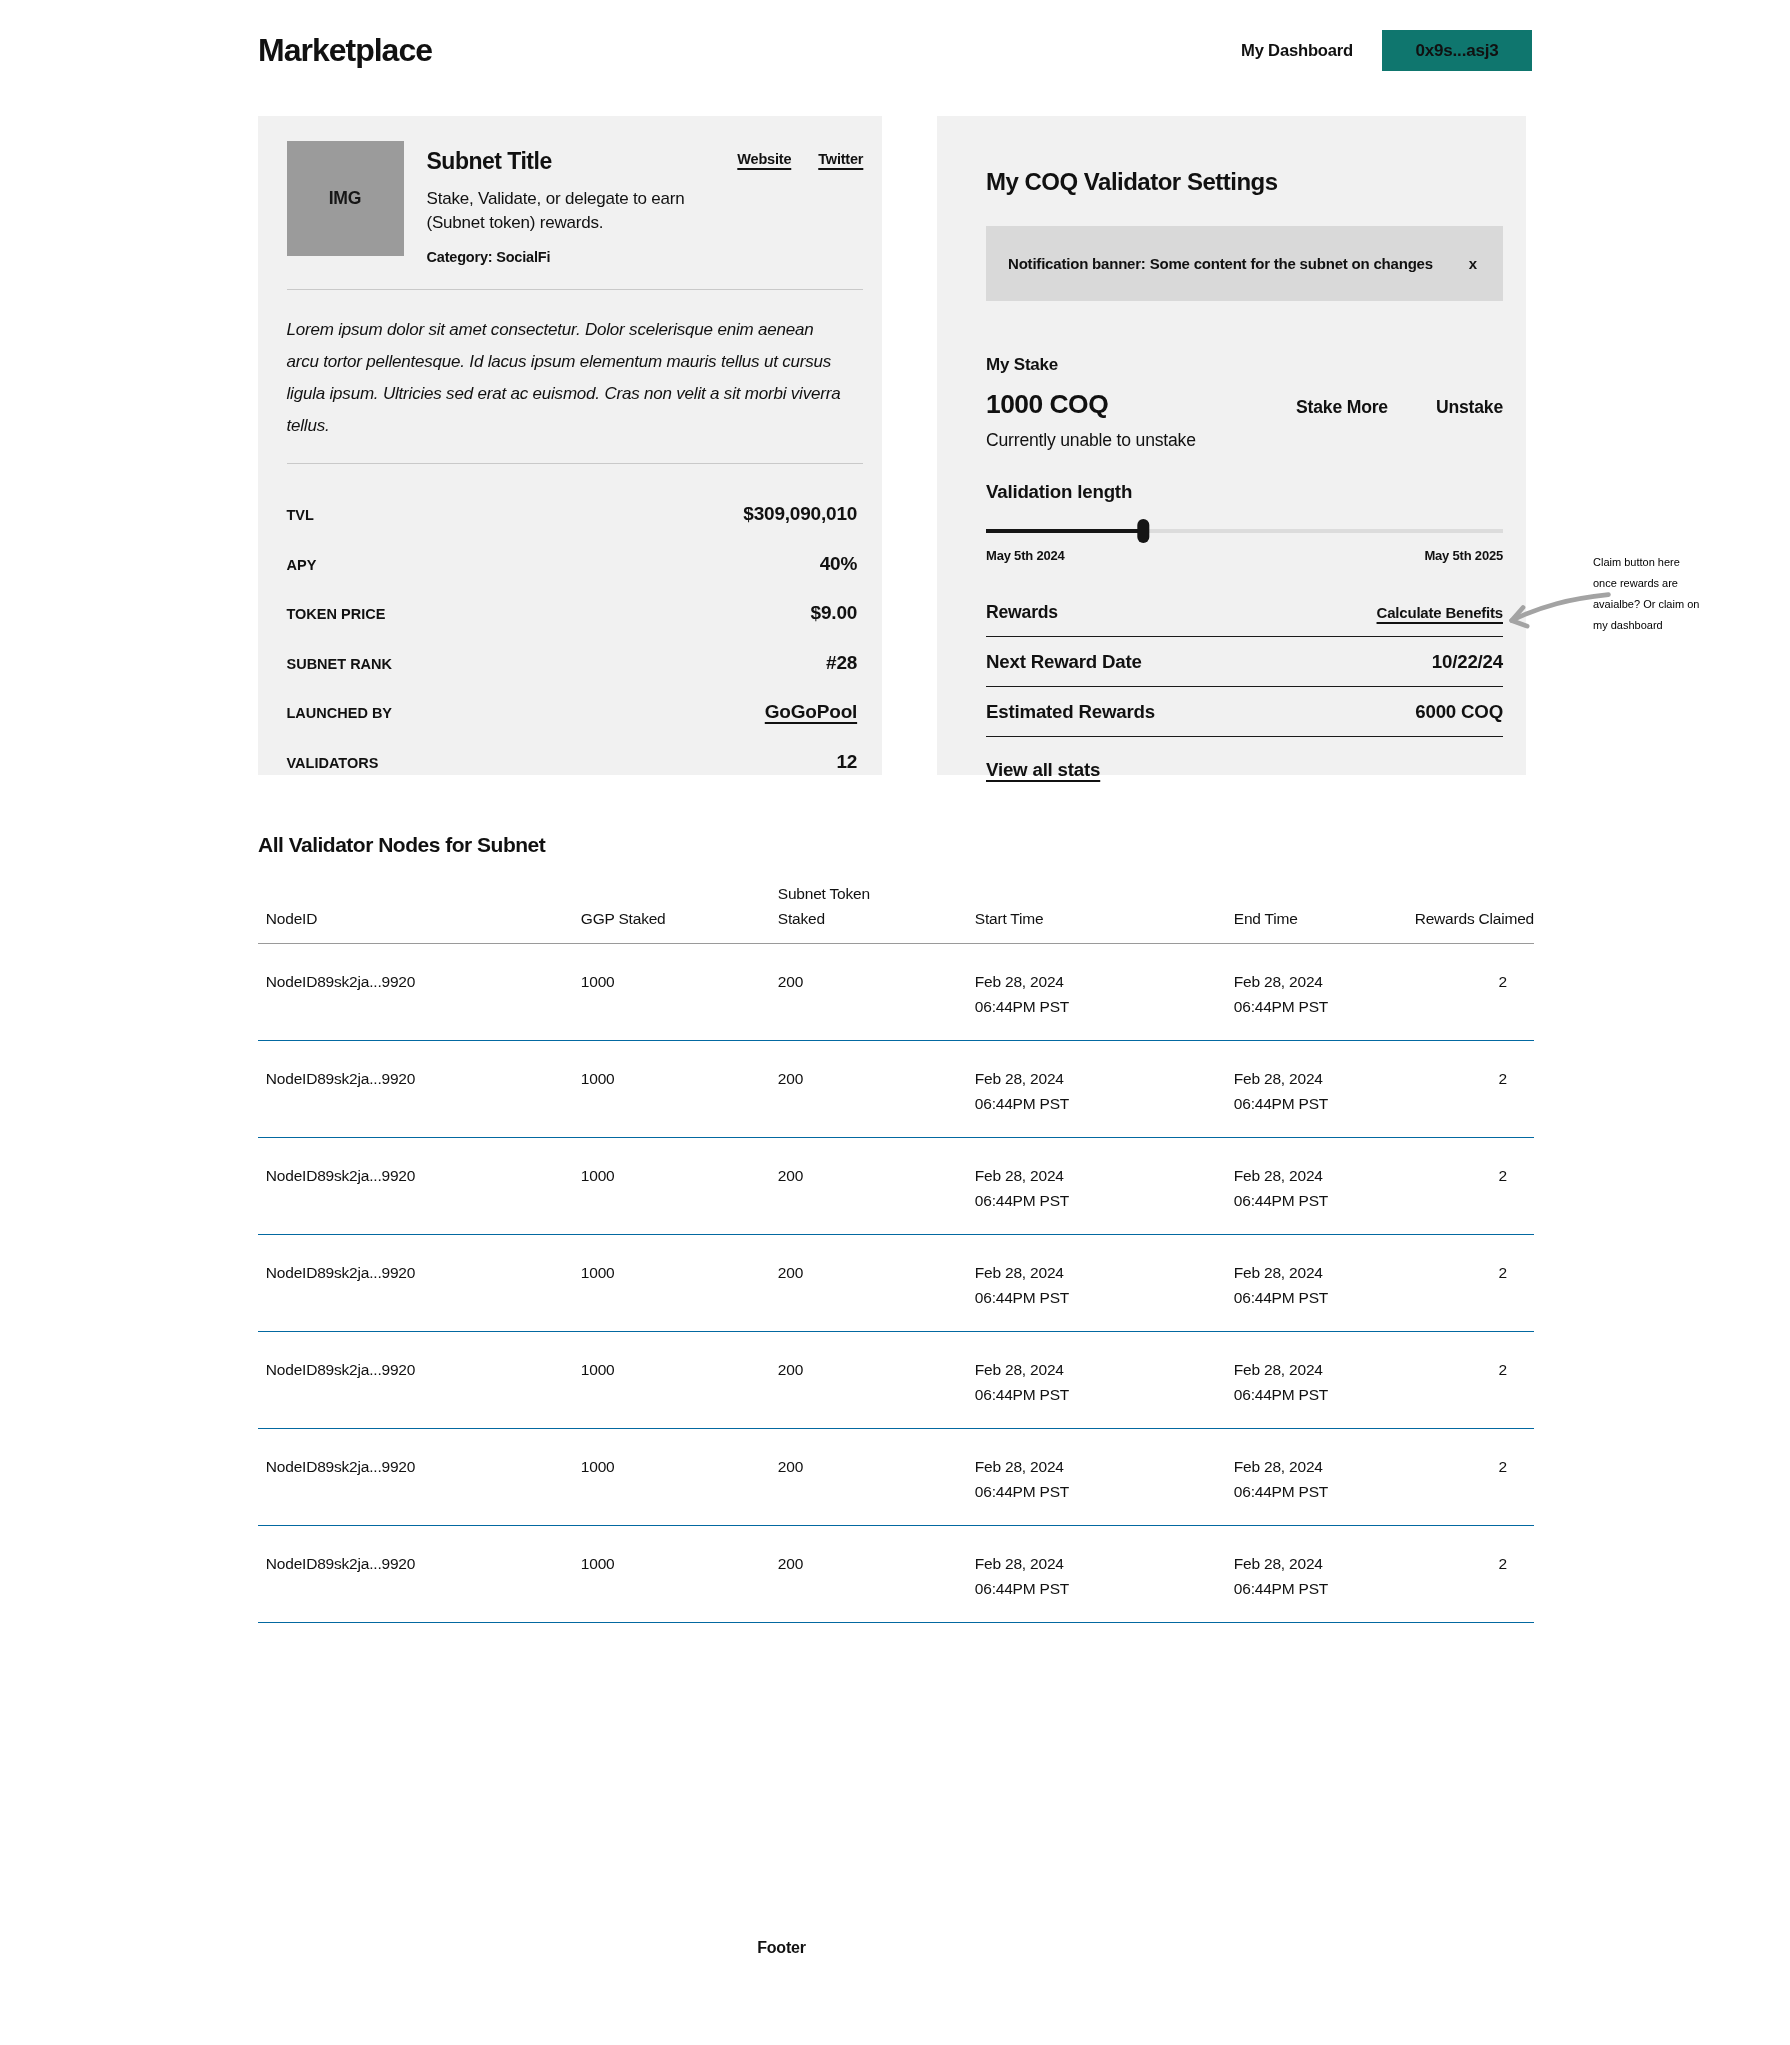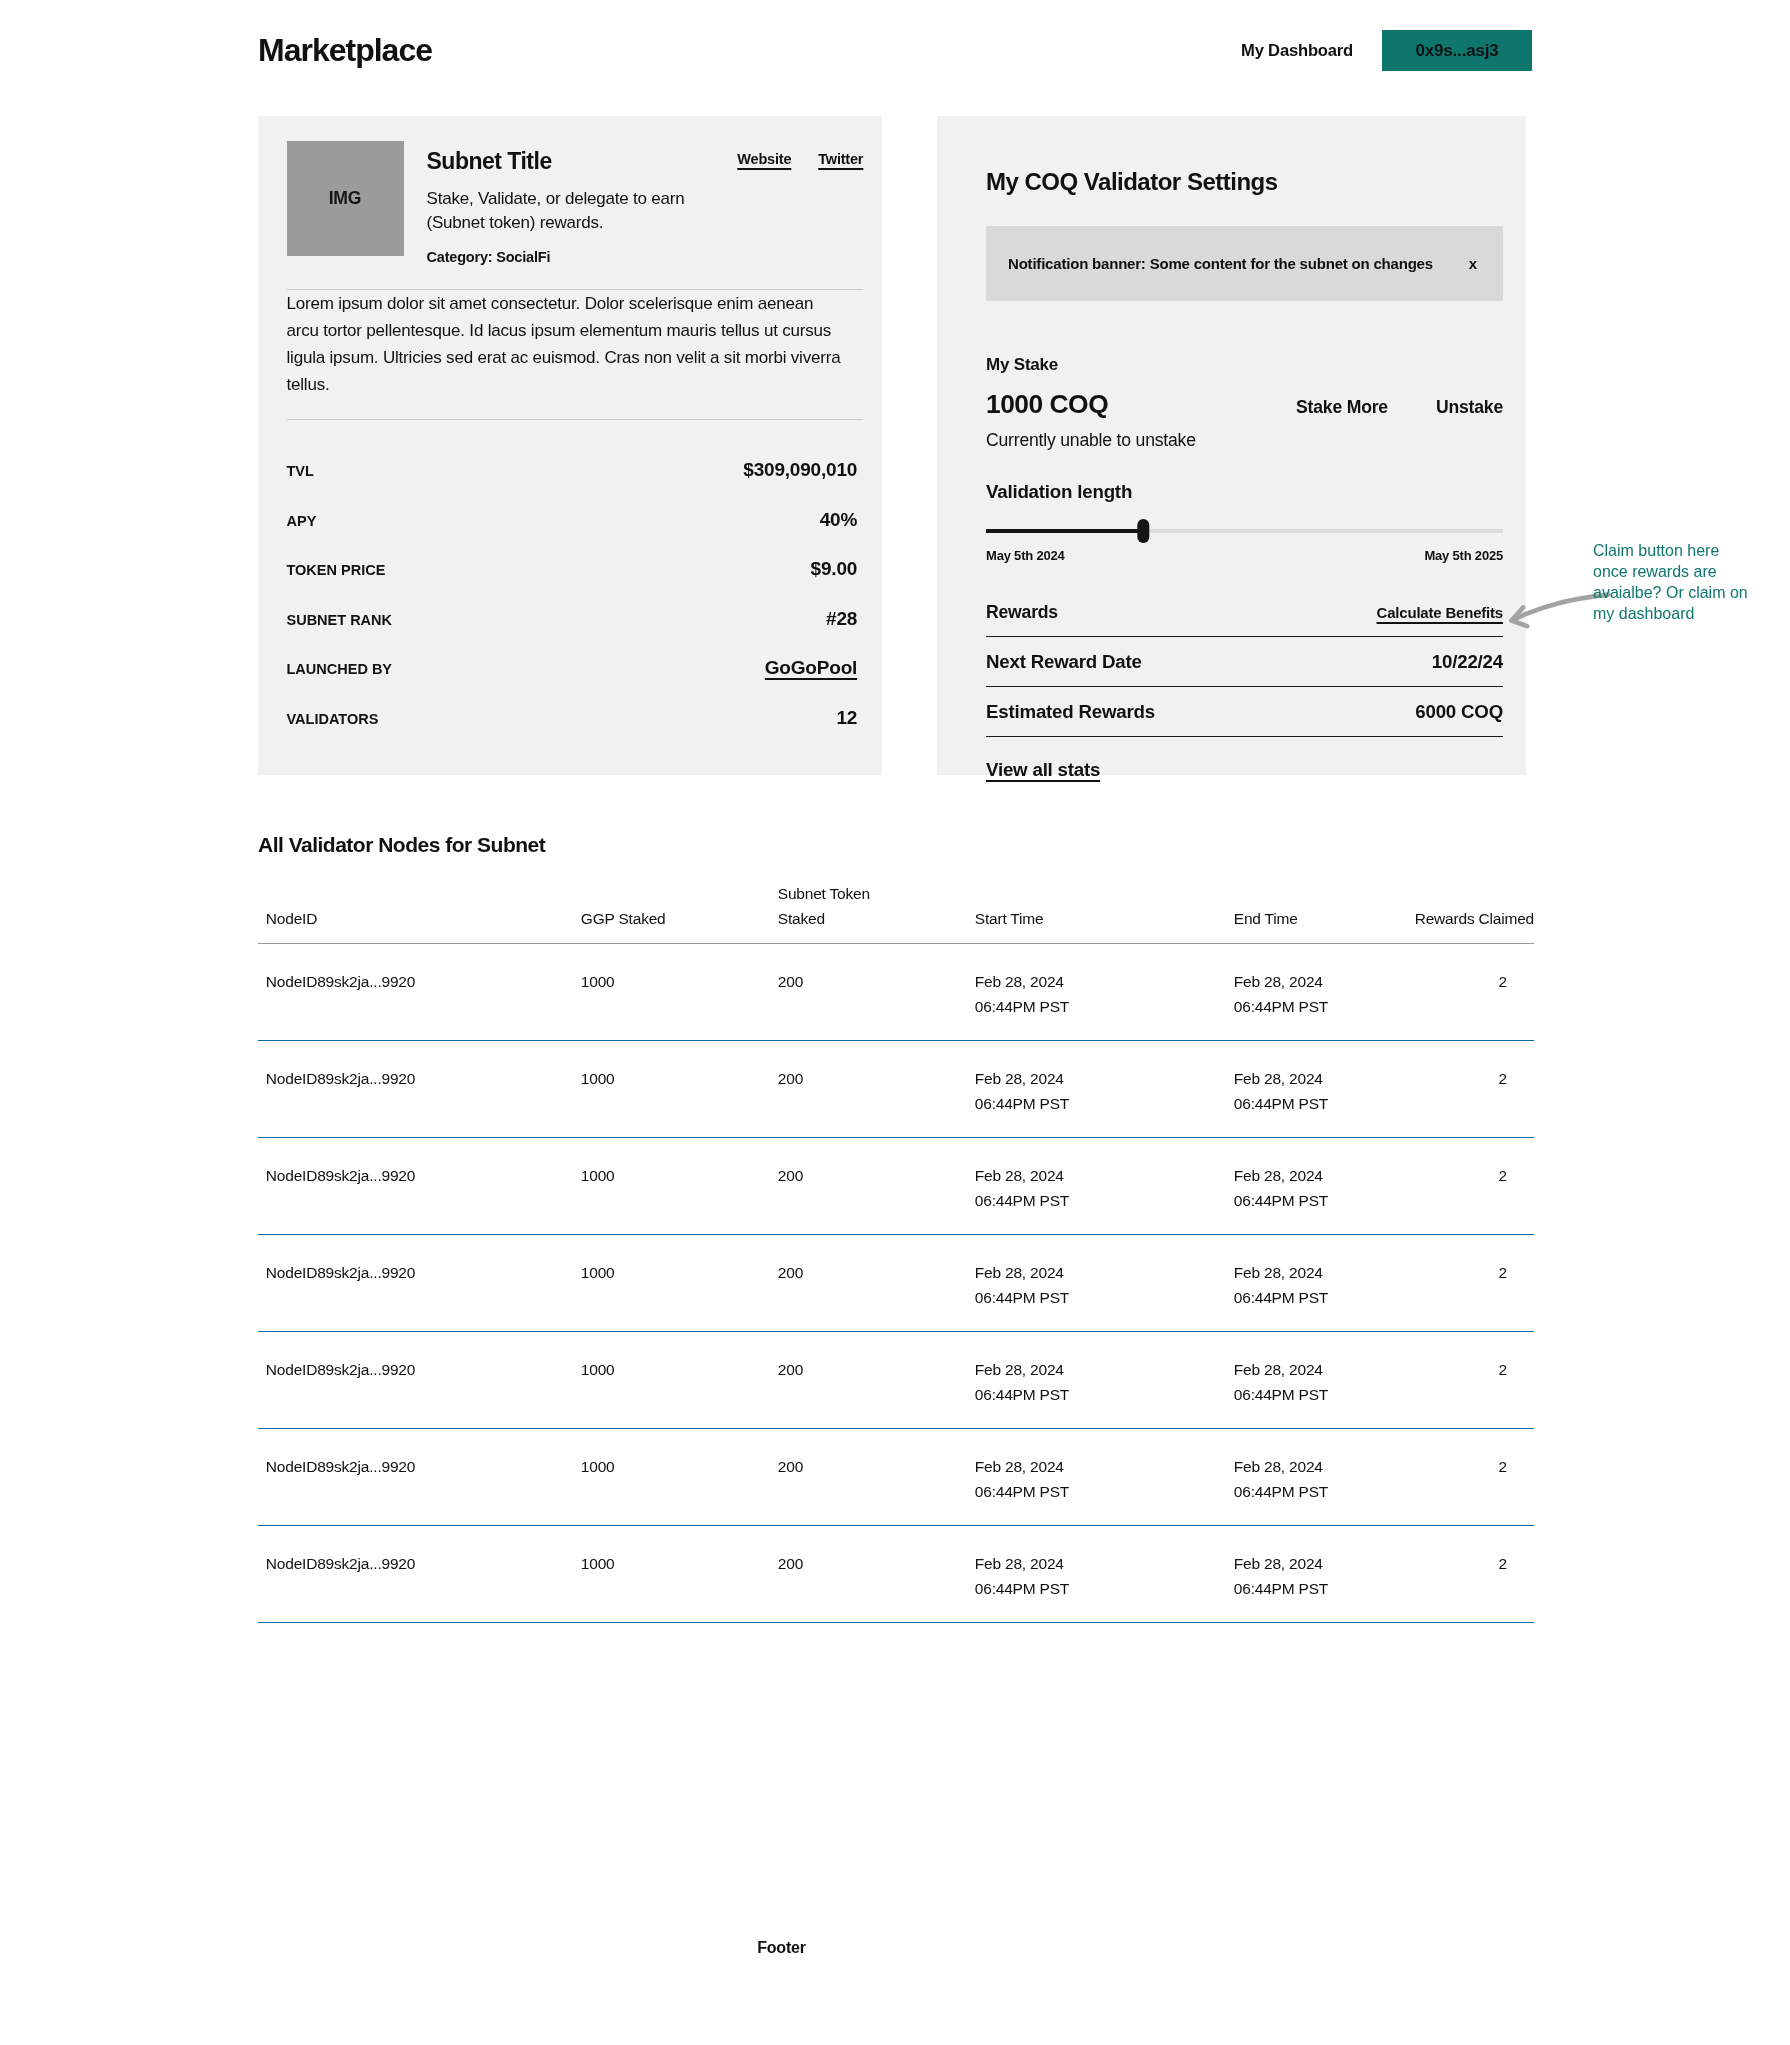--- a/index.html
+++ b/index.html
@@ -23,21 +23,21 @@
   
   .subnet-head { display:flex; }
   .img-ph { width:117px; height:115px; background:#9b9b9b; display:flex; align-items:center; justify-content:center; font-size:17.6px; font-weight:700; color:#161616; flex:none; }
   .subnet-info { margin-left:23px; width:269px; }
   .subnet-title { font-size:23px; font-weight:700; margin-top:7.3px; letter-spacing:-0.5px; }
   .subnet-tagline { font-size:17px; line-height:24px; margin-top:11.4px; }
   .subnet-category { font-size:14.5px; font-weight:700; margin-top:14.5px; }
   .subnet-links { margin-left:auto; margin-top:10.4px; display:flex; gap:27px; white-space:nowrap; }
   .subnet-links .lnk { font-size:14.5px; font-weight:700; text-decoration:underline; text-decoration-thickness:1.6px; text-underline-offset:3.6px; cursor:pointer; }
   .divider { border:none; border-top:1.6px solid #c9c9c9; margin-top:24px; }
-  .subnet-desc { margin-top:0; font-size:17px; line-height:27px; width:560px; }
+  .subnet-desc { margin-top:24px; font-size:17px; line-height:32px; width:560px;font-style:italic; }
   .divider2 { border:none; border-top:1.6px solid #c9c9c9; margin-top:21px; }
   .stats { margin-top:39px; padding-right:6.2px; }
   .stat-row { display:flex; justify-content:space-between; align-items:baseline; margin-bottom:27.5px; }
   .stat-label { font-size:14.5px; font-weight:700; letter-spacing:0; }
   .stat-value { font-size:19px; font-weight:700; }
   .stat-value.link { text-decoration:underline; text-decoration-thickness:1.6px; text-underline-offset:3.6px; cursor:pointer; }
 
   
   .vs-title { margin-top:52px; font-size:24px; font-weight:700; letter-spacing:-0.5px; }
   .banner { margin-top:30px; height:75px; background:#d9d9d9; display:flex; align-items:center; justify-content:space-between; padding:0 22px; }
@@ -57,21 +57,21 @@
   .slider-dates { margin-top:5.2px; display:flex; justify-content:space-between; font-size:13px; font-weight:700; }
   .rewards-head { margin-top:39px; display:flex; justify-content:space-between; align-items:baseline; }
   .rewards-label { font-size:17.6px; font-weight:700; }
   .calc-link { font-size:15px; font-weight:700; text-decoration:underline; text-decoration-thickness:1.6px; text-underline-offset:3.6px; cursor:pointer; }
   .hr-dark { border:none; border-top:1.6px solid #1a1a1a; margin-top:13px; }
   .reward-row { display:flex; justify-content:space-between; align-items:baseline; padding:13.5px 0; }
   .reward-row .rlabel, .reward-row .rvalue { font-size:18.7px; font-weight:700; }
   .viewall { display:inline-block; margin-top:22px; font-size:18.7px; font-weight:700; text-decoration:underline; text-decoration-thickness:1.6px; text-underline-offset:4.1px; cursor:pointer; }
 
   
-  .annotation { position:absolute; left:1593px; top:540px; width:171px; font-size:16px; line-height:21px; font-weight:500; color:#0f766e; letter-spacing:0; }
+  .annotation { position:absolute; left:1593px; top:552px; width:171px; font-size:11px; line-height:21px; font-weight:500; color:#000000; letter-spacing:0; }
   .arrow-svg { position:absolute; left:1492px; top:580px; }
 
   
   .table-section { position:absolute; left:258px; top:833px; width:1276px; }
   .table-title { font-size:21px; font-weight:700; letter-spacing:-0.5px; }
   .thead { display:grid; grid-template-columns:315px 197px 197px 259px 176px 132px; align-items:end; margin-top:24px; padding-bottom:12.4px; border-bottom:1.6px solid #9a9a9a; }
   .th { font-size:15.5px; font-weight:500; padding-left:7.8px; line-height:25px; }
   .th.wrap { max-width:109px; }
   .th.right { text-align:right; padding-left:0; white-space:nowrap; }
   .trow { display:grid; grid-template-columns:315px 197px 197px 259px 176px 132px; padding:25px 0 21px 0; border-bottom:1px solid #0369a1; }

